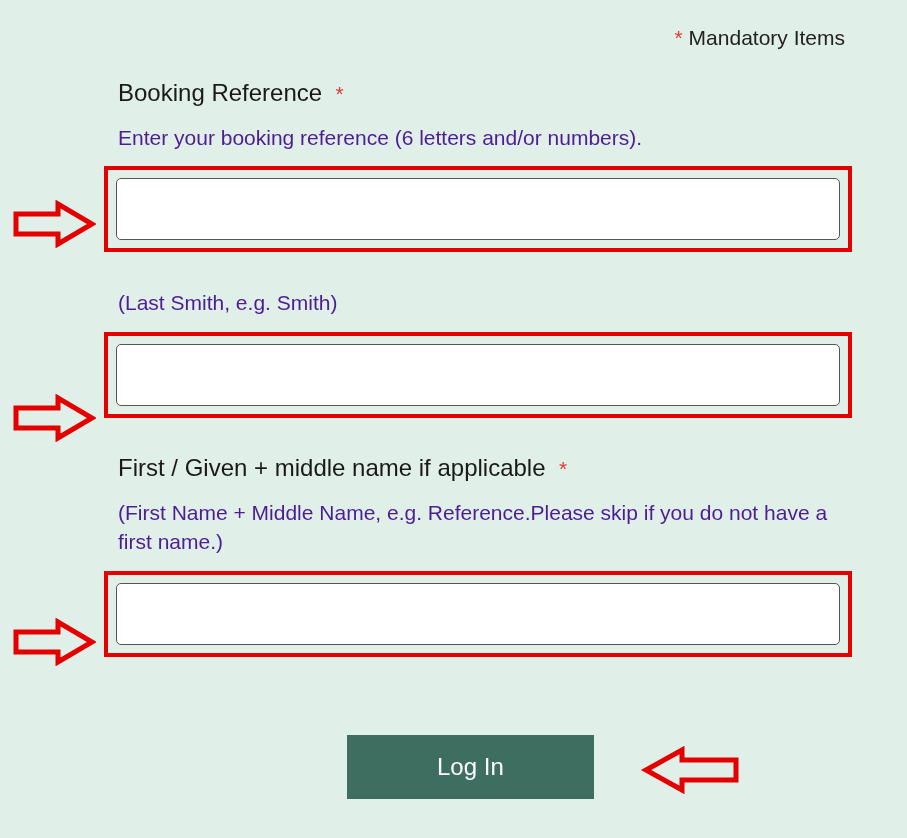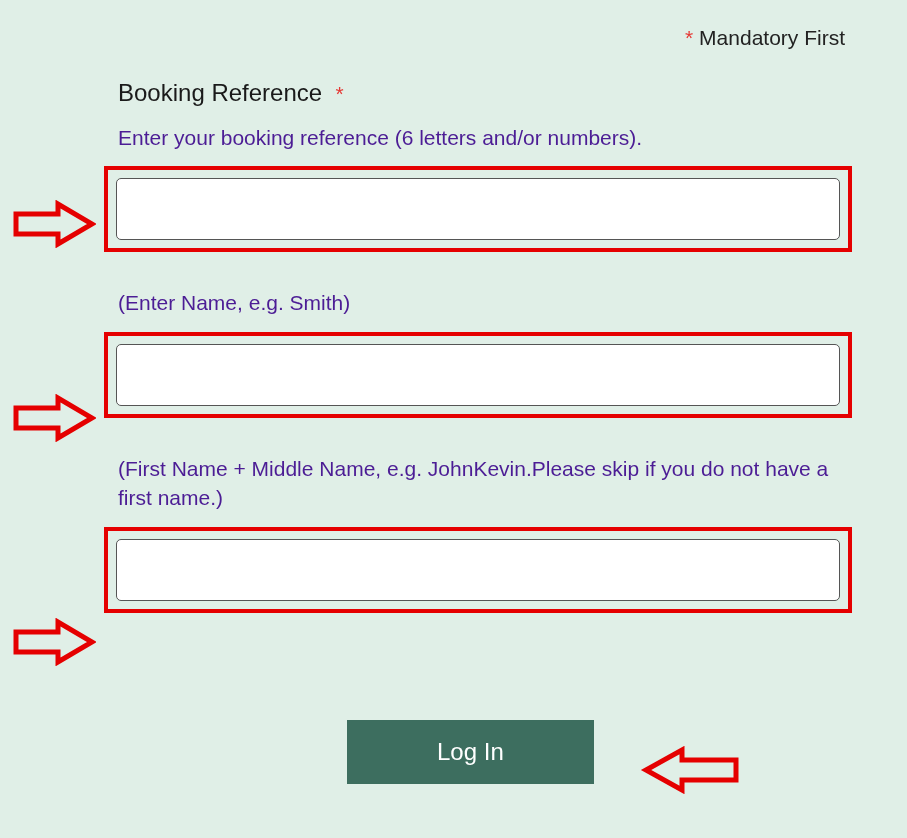--- a/index.html
+++ b/index.html
@@ -70,21 +70,21 @@
       background: #3d6e5f;
       color: #fff;
       border: none;
       font-size: 24px;
       padding: 18px 90px;
       cursor: pointer;
       font-family: inherit;
     }
     .submit-wrap {
       position: absolute;
-      top: 720px;
+      top: 735px;
       left: 347px;
     }
     .arrow-right {
       position: absolute;
       width: 84px;
       height: 48px;
     }
     .arrow-right svg {
       width: 100%;
       height: 100%;
@@ -96,44 +96,47 @@
     }
     .arrow-left svg {
       width: 100%;
       height: 100%;
     }
   </style>
 </head>
 <body>
 
 <div class="mandatory-note">
-  <span class="asterisk">*</span><span> Mandatory First</span>
+  <span class="asterisk">*</span><span> Mandatory Items</span>
 </div>
 
 <div class="form-container">
 
   <div class="field-group">
     <div class="field-label">
       <span>Booking Reference </span>&nbsp;<span class="asterisk">*</span>
     </div>
     <div class="field-hint">Enter your booking reference (6 letters and/or numbers).</div>
     <div class="input-wrapper">
       <input type="text" class="text-input" value="" style="">
     </div>
   </div>
 
   <div class="field-group">
-    <div class="field-hint">(Enter Name, e.g. Smith)</div>
+    <div class="field-hint">(Last Smith, e.g. Smith)</div>
     <div class="input-wrapper">
       <input type="text" class="text-input" value="" style="">
     </div>
   </div>
 
   <div class="field-group">
-    <div class="field-hint">(First Name + Middle Name, e.g. JohnKevin.Please skip if you do not have a first name.)</div>
+    <div class="field-label">
+      <span>First / Given + middle name if applicable </span>&nbsp;<span class="asterisk">*</span>
+    </div>
+    <div class="field-hint">(First Name + Middle Name, e.g. Reference.Please skip if you do not have a first name.)</div>
     <div class="input-wrapper">
       <input type="text" class="text-input" value="" style="">
     </div>
   </div>
 
 </div>
 
 <div class="submit-wrap">
   <button class="submit-btn">Log In</button>
 </div>

